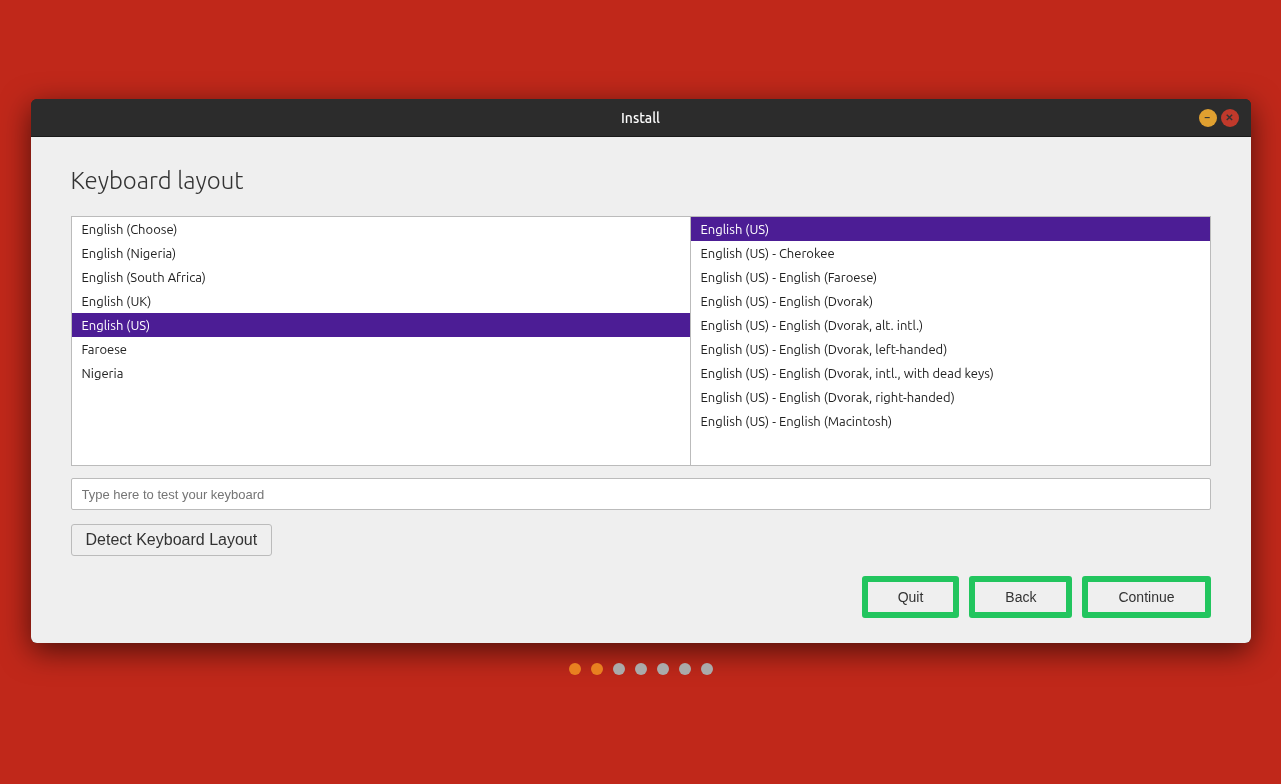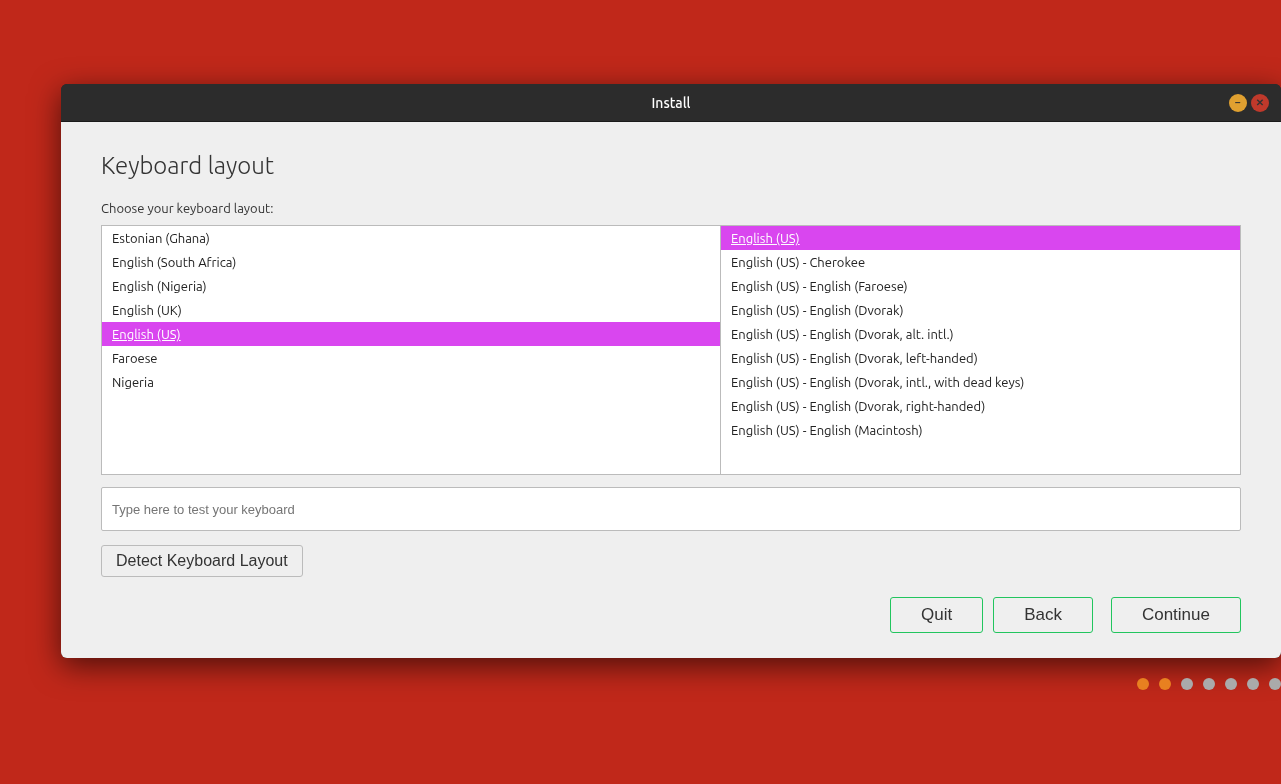--- a/index.html
+++ b/index.html
@@ -14,21 +14,21 @@
       font-family: 'Ubuntu', 'DejaVu Sans', sans-serif;
       overflow: hidden;
     }
 
     .outer-wrapper {
       width: 1281px;
       height: 784px;
       background: #c0281a;
       display: flex;
       flex-direction: column;
-      align-items: flex-end;
+      align-items: center;
       justify-content: center;
     }
 
     .window {
       width: 1220px;
       background: #2c2c2c;
       border-radius: 6px;
       overflow: hidden;
       box-shadow: 0 8px 30px rgba(0,0,0,0.6);
     }
@@ -118,32 +118,31 @@
 
     .list-item {
       padding: 5px 10px;
       font-size: 13px;
       color: #222;
       cursor: pointer;
       white-space: nowrap;
     }
 
     .list-item.selected {
-      background: #d946ef;
+      background: #4c1d95;
       color: #fff;
-      text-decoration: underline;
     }
 
     .test-input-row {
       margin-bottom: 14px;
     }
 
     .test-input {
       width: 100%;
-      height: 44px;
+      height: 32px;
       border: 1px solid #bbb;
       background: #fff;
       padding: 0 10px;
       font-size: 13px;
       color: #4d7c0f;
       outline: none;
       border-radius: 2px;
     }
 
     .detect-btn {
@@ -159,32 +158,31 @@
     .button-row {
       display: flex;
       justify-content: flex-end;
       align-items: center;
       gap: 10px;
       margin-top: 20px;
     }
 
     .nav-btn {
       background: #efefef;
-      border: 1px solid #22c55e;
+      border: 6px solid #22c55e;
       padding: 7px 30px;
-      font-size: 17px;
+      font-size: 14px;
       color: #333;
       cursor: pointer;
       border-radius: 3px;
       min-width: 80px;
     }
 
     .nav-btn.primary {
       background: #efefef;
-      margin-left: 8px;
     }
 
     .dots-row {
       display: flex;
       justify-content: center;
       gap: 10px;
       margin-top: 20px;
       padding-bottom: 10px;
     }
 
@@ -211,27 +209,26 @@
     <div class="titlebar">
       <span class="titlebar-title">Install</span>
       <div class="titlebar-buttons">
         <button class="titlebar-btn minimize">−</button>
         <button class="titlebar-btn close">✕</button>
       </div>
     </div>
 
     <div class="content-area">
       <h1 class="page-title">Keyboard layout</h1>
-      <p class="choose-label">Choose your keyboard layout:</p>
 
       <div class="lists-row">
         <div class="list-left" id="left-list">
-            <div class="list-item">Estonian (Ghana)</div>
+            <div class="list-item">English (Choose)</div>
+            <div class="list-item">English (Nigeria)</div>
             <div class="list-item">English (South Africa)</div>
-            <div class="list-item">English (Nigeria)</div>
             <div class="list-item">English (UK)</div>
             <div class="list-item selected">English (US)</div>
             <div class="list-item">Faroese</div>
             <div class="list-item">Nigeria</div>
           </div>
         <div class="list-right" id="right-list">
             <div class="list-item selected">English (US)</div>
             <div class="list-item">English (US) - Cherokee</div>
             <div class="list-item">English (US) - English (Faroese)</div>
             <div class="list-item">English (US) - English (Dvorak)</div>

